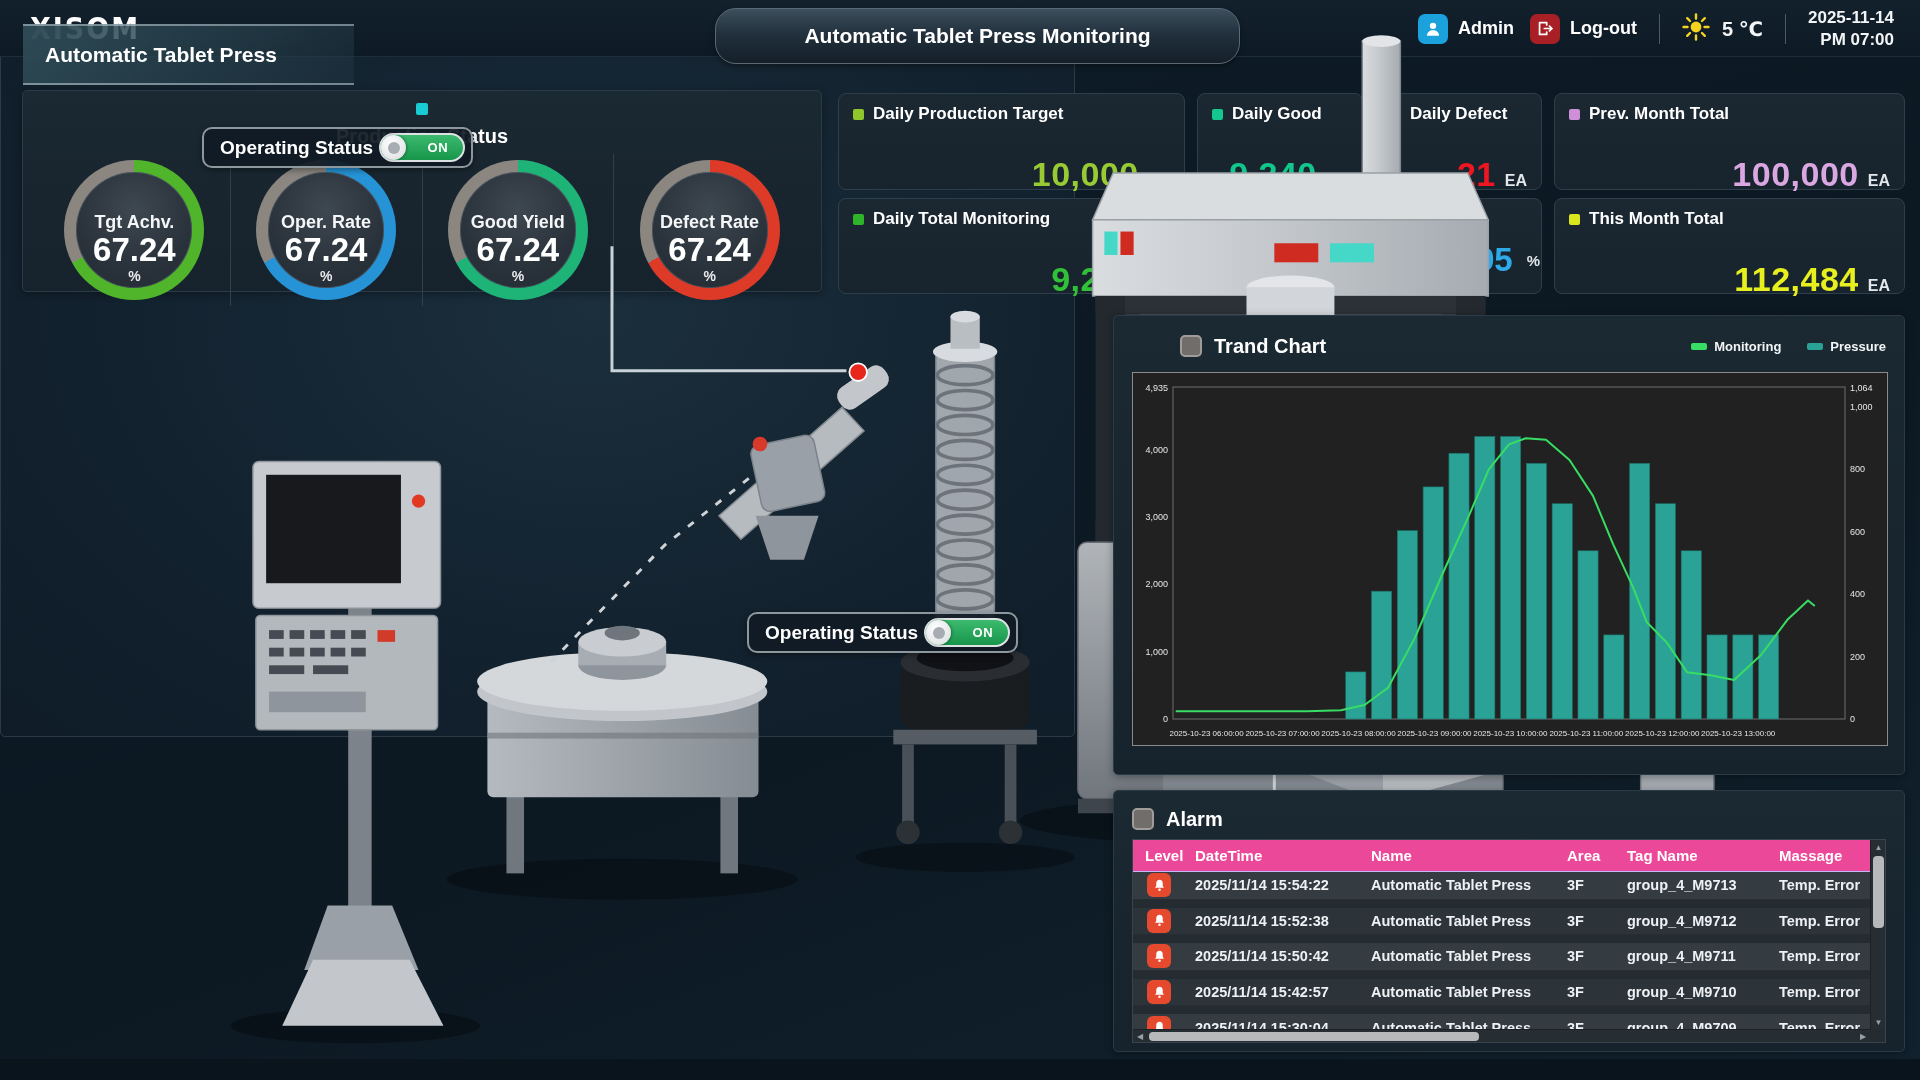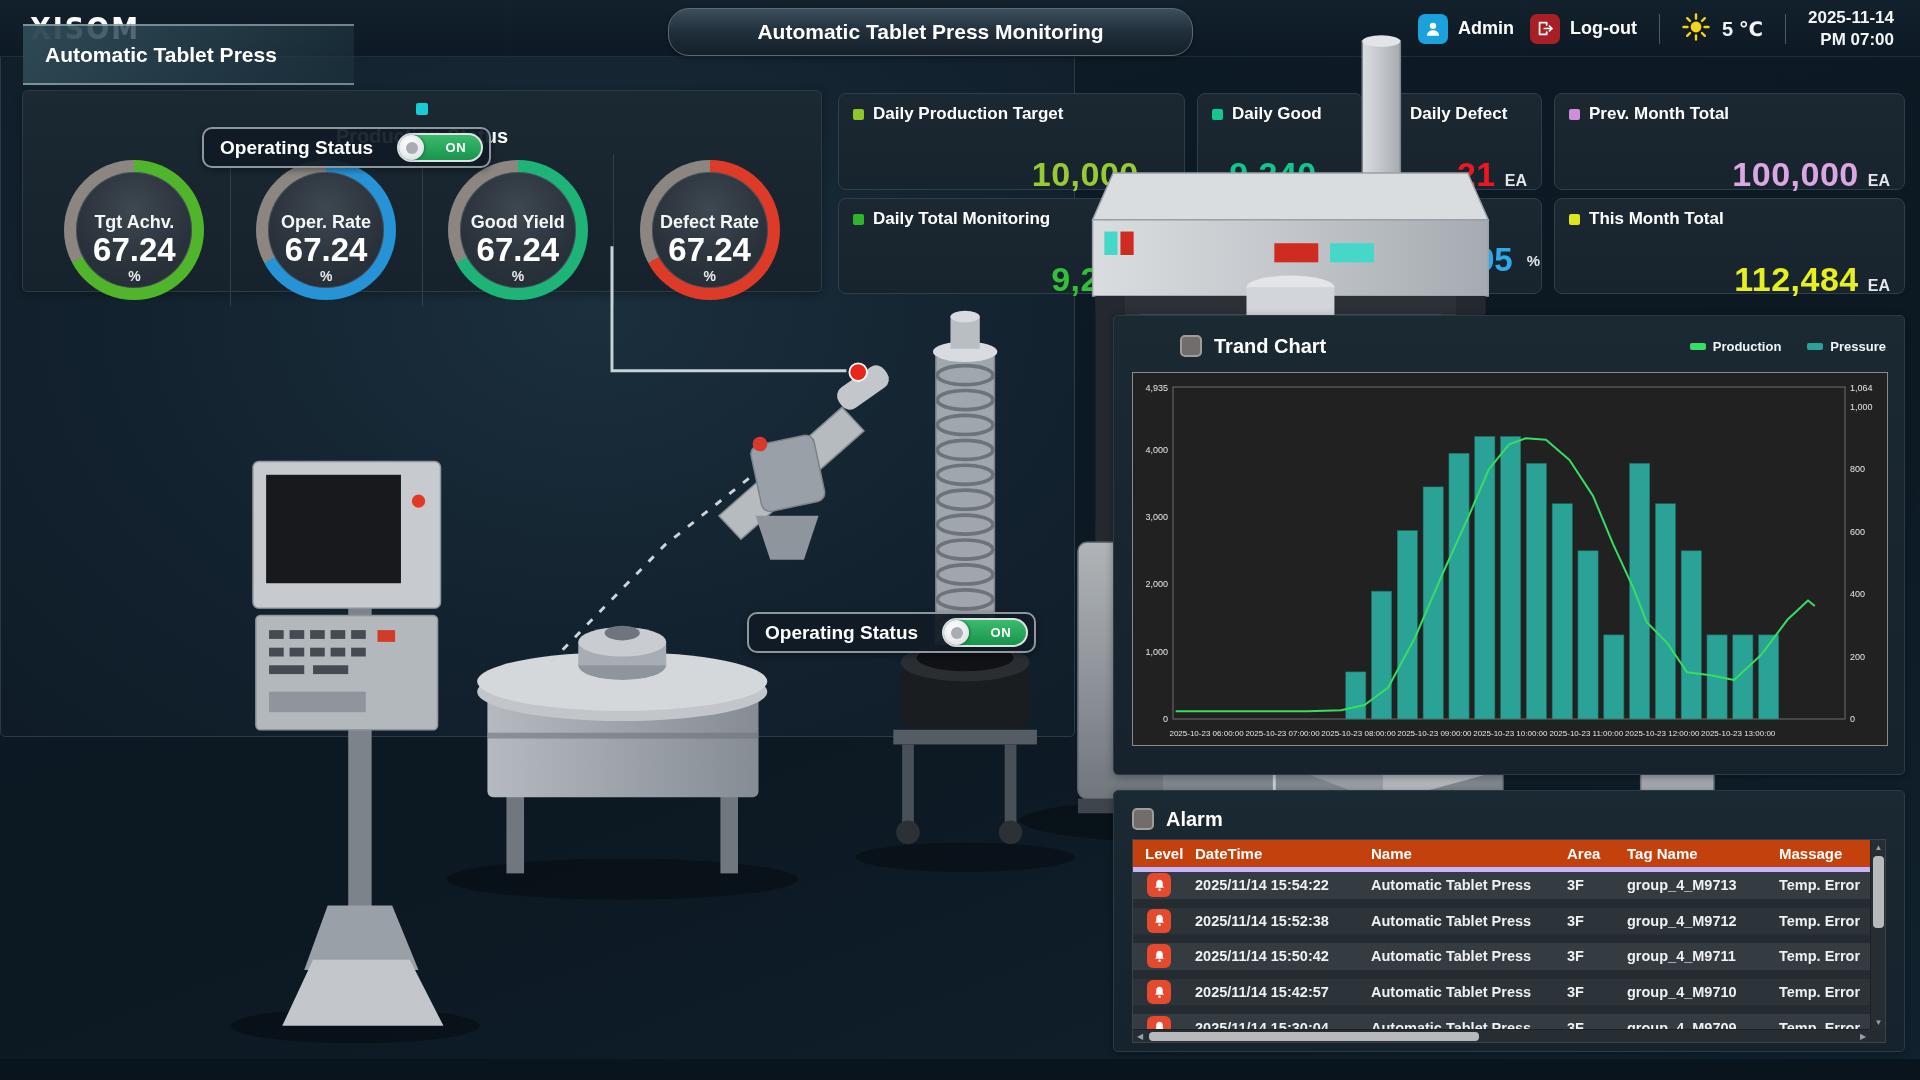--- a/index.html
+++ b/index.html
@@ -10,21 +10,21 @@
     color:#f2f4f6;
   }
   #stage { position:relative; width:1920px; height:1080px; }
 
   
   #topbar { position:absolute; left:0; top:0; width:1920px; height:57px;
     background:linear-gradient(180deg,#13212d,#0d1a25);
     border-bottom:1px solid #1d2d3a; display:flex; align-items:center; }
   .logo { position:absolute; left:30px; top:13px; font-size:27px; font-weight:800;
     letter-spacing:2px; color:#ffffff; font-family:"DejaVu Sans",sans-serif; transform:scaleY(1.1); }
-  .title-pill { position:absolute; left:668px; top:8px; width:525px; height:48px;
+  .title-pill { position:absolute; left:715px; top:8px; width:525px; height:56px;
     border-radius:21px; border:1px solid #5a6974;
     background:linear-gradient(180deg,#3d4e5c 0%,#22313d 45%,#141f29 100%);
     display:flex; align-items:center; justify-content:center; box-shadow:0 2px 5px #00000066; }
   .title-pill span { font-size:21px; font-weight:700; color:#ffffff; }
   .topbar-right { position:absolute; right:26px; top:0; height:57px; display:flex; align-items:center; gap:16px; }
   .chip { display:flex; align-items:center; gap:10px; }
   .icon-badge { width:30px; height:30px; border-radius:7px; display:flex; align-items:center; justify-content:center; }
   .icon-badge.user { background:#1ba2dd; }
   .icon-badge.logout { background:#a82026; }
   .chip-label { font-size:18px; font-weight:700; color:#ffffff; }
@@ -76,21 +76,21 @@
   
   #machine-panel { left:22px; top:315px; width:1075px; height:737px;
     background:radial-gradient(ellipse at 55% 42%, #1b2f3d 0%, #13222f 55%, #0f1c28 100%);
     border:1px solid #2a3a46; border-radius:5px; }
   #machine-title-box { position:absolute; left:23px; top:24px; width:331px; height:61px;
     background:linear-gradient(135deg,#2e4a55 0%,#21394466 100%);
     border-top:2px solid rgba(190,205,213,.55); border-bottom:2px solid rgba(190,205,213,.55);
     display:flex; align-items:center; padding-left:22px; }
   #machine-title-box span { font-size:21px; font-weight:700; color:#ffffff; }
   #machine-svg { position:absolute; inset:0; width:100%; height:100%; }
-  .callout { position:absolute; display:flex; align-items:center; gap:24px;
+  .callout { position:absolute; display:flex; align-items:center; gap:6px;
     padding:4px 6px 4px 16px; height:41px; background:rgba(17,27,37,.93);
     border:2px solid #8d979e; border-radius:10px; box-shadow:0 2px 6px #00000066; }
   .callout-label { font-size:19px; font-weight:700; color:#ffffff; white-space:nowrap; }
   .switch { position:relative; width:86px; height:29px; border-radius:15px;
     background:linear-gradient(180deg,#3cba6e,#17954a); border:2px solid #dde2e5;
     display:flex; align-items:center; justify-content:flex-end; padding-right:15px; cursor:pointer; }
   .switch-on-label { font-size:13px; font-weight:700; color:#ffffff; letter-spacing:.5px; }
   .knob { position:absolute; left:0px; top:0px; width:25px; height:25px; border-radius:50%;
     background:radial-gradient(circle at 40% 35%,#ffffff,#d7dadd); box-shadow:1px 0 3px #00000055; }
   .knob::after { content:""; position:absolute; left:6.5px; top:6.5px; width:12px; height:12px;
@@ -106,21 +106,21 @@
   .legend-swatch { width:16px; height:7px; border-radius:2px; }
   .legend-label { font-size:13px; font-weight:700; color:#f2f4f6; }
   #chart-box { width:756px; height:374px; background:#212121; border:1px solid #8a8a8a; }
 
   
   #alarm-panel { left:1113px; top:790px; width:792px; height:262px; padding:12px 18px; }
   #alarm-head { display:flex; align-items:center; gap:12px; height:32px; }
   #alarm-table { position:absolute; left:18px; right:18px; top:48px; bottom:8px;
     background:#242b31; border:1px solid #39434d; display:flex; flex-direction:column; }
   .alarm-grid { display:grid; grid-template-columns:62px 176px 196px 60px 152px 1fr; align-items:center; padding-right:20px; }
-  #alarm-header-row { height:32px; background:#c2410c; border-bottom:5px solid #c4b5fd; }
+  #alarm-header-row { height:32px; background:#ec4899; border-bottom:1px solid #c4b5fd; }
   #alarm-header-row .hcell { font-size:15px; font-weight:700; color:#ffffff; }
   #alarm-rows { flex:1; display:flex; flex-direction:column; margin-right:15px;gap:8px; }
   .alarm-row { flex:1; background:#343b41; border-bottom:1px solid #272d33; padding-right:5px !important; }
   .alarm-row.even { background:#2c3339; }
   .alarm-row .cell { font-size:14.5px; font-weight:700; color:#eef1f3; white-space:nowrap; }
   .bell-badge { width:24px; height:24px; border-radius:6px; background:#e5492e;
     display:flex; align-items:center; justify-content:center; margin-left:14px; }
   .cell.level { display:flex; }
   
   #v-scroll { position:absolute; right:0; top:0; bottom:13px; width:15px; background:#262d33; border-left:1px solid #1b2127; }
@@ -497,21 +497,21 @@
     </div>
   </div>
 
   <div id="trend-panel" class="panel">
     <div id="trend-head">
       <span class="box-icon"></span>
       <span class="panel-title">Trand Chart</span>
       <div id="trend-legend">
         <div class="legend-item">
           <span class="legend-swatch" style="background-color: rgb(56, 221, 99);"></span>
-          <span class="legend-label">Production</span>
+          <span class="legend-label">Monitoring</span>
         </div>
         <div class="legend-item">
           <span class="legend-swatch" style="background-color: rgb(42, 163, 150);"></span>
           <span class="legend-label">Pressure</span>
         </div>
       </div>
     </div>
     <div id="chart-box"><svg viewBox="0 0 754 372" width="754" height="372">
           <rect x="0" y="0" width="754" height="372" fill="#212121"></rect>
           <rect x="40" y="14" width="672" height="332" fill="none" stroke="#6f6f6f" stroke-width="1"></rect>

